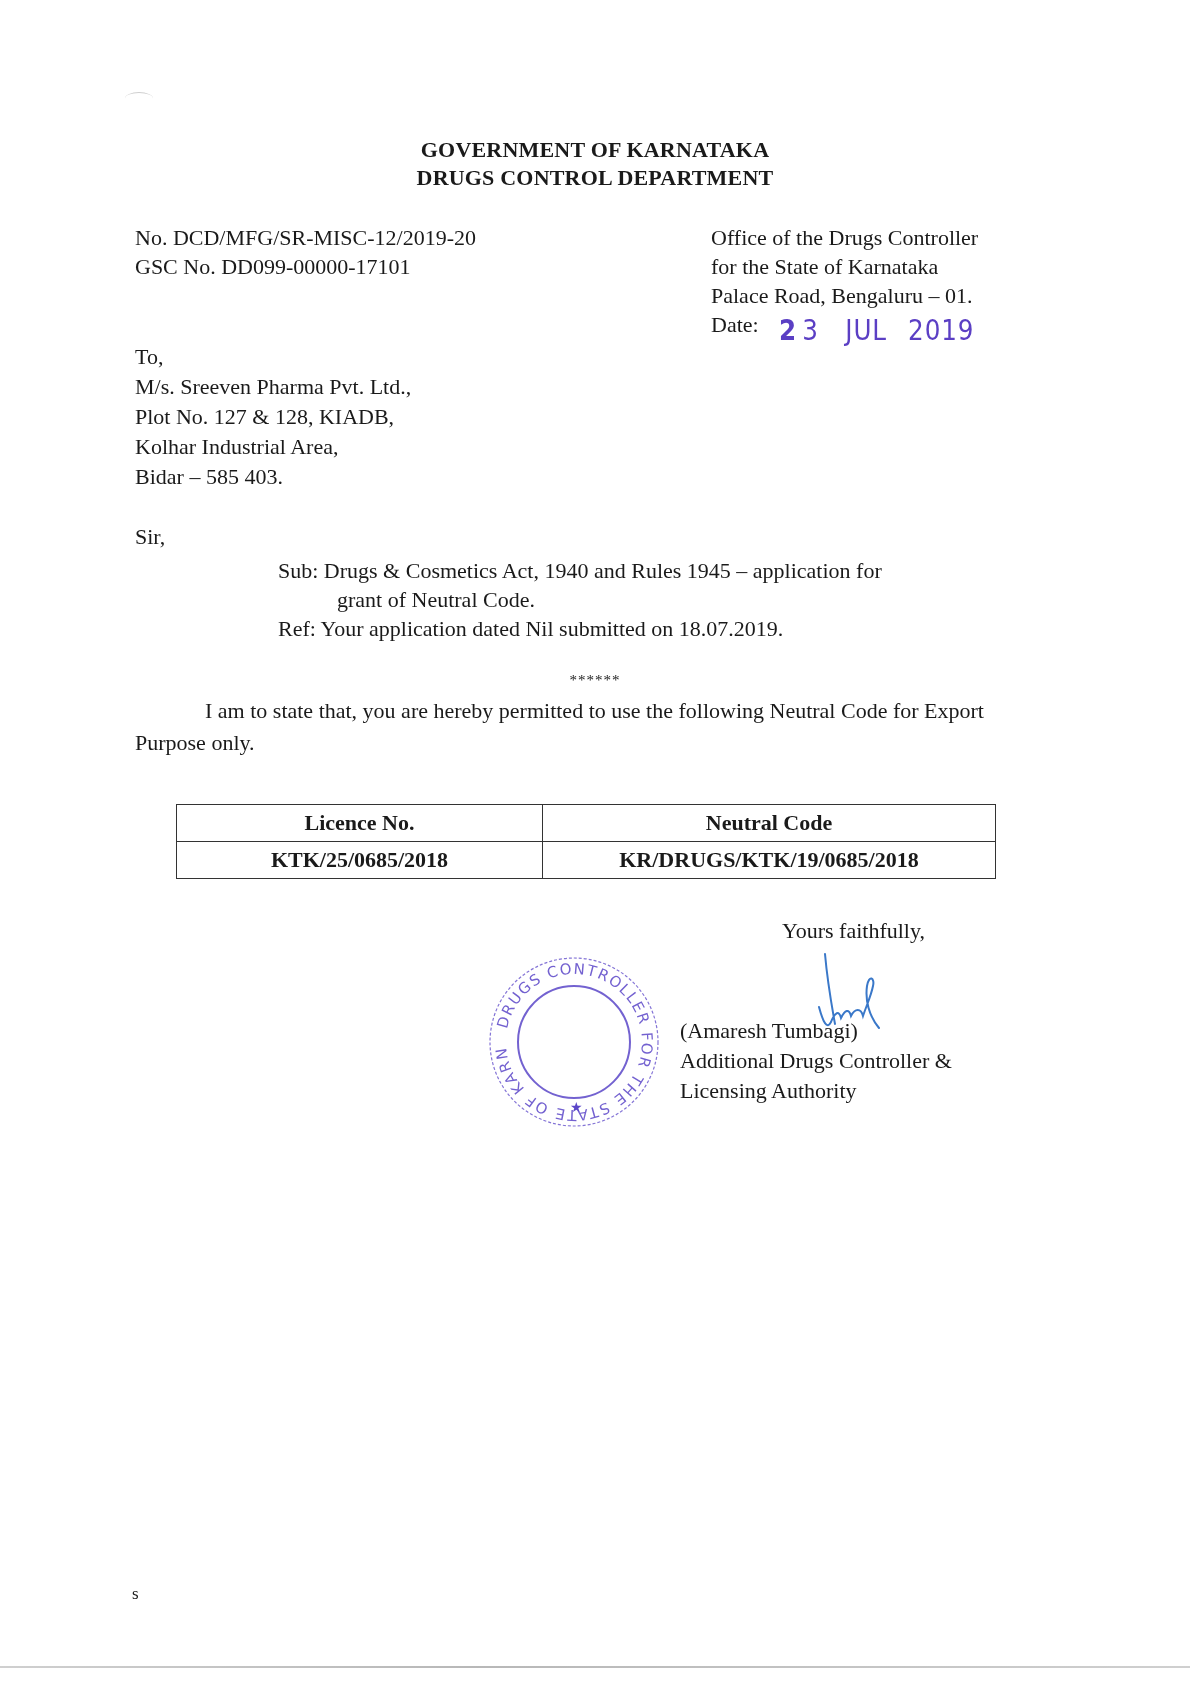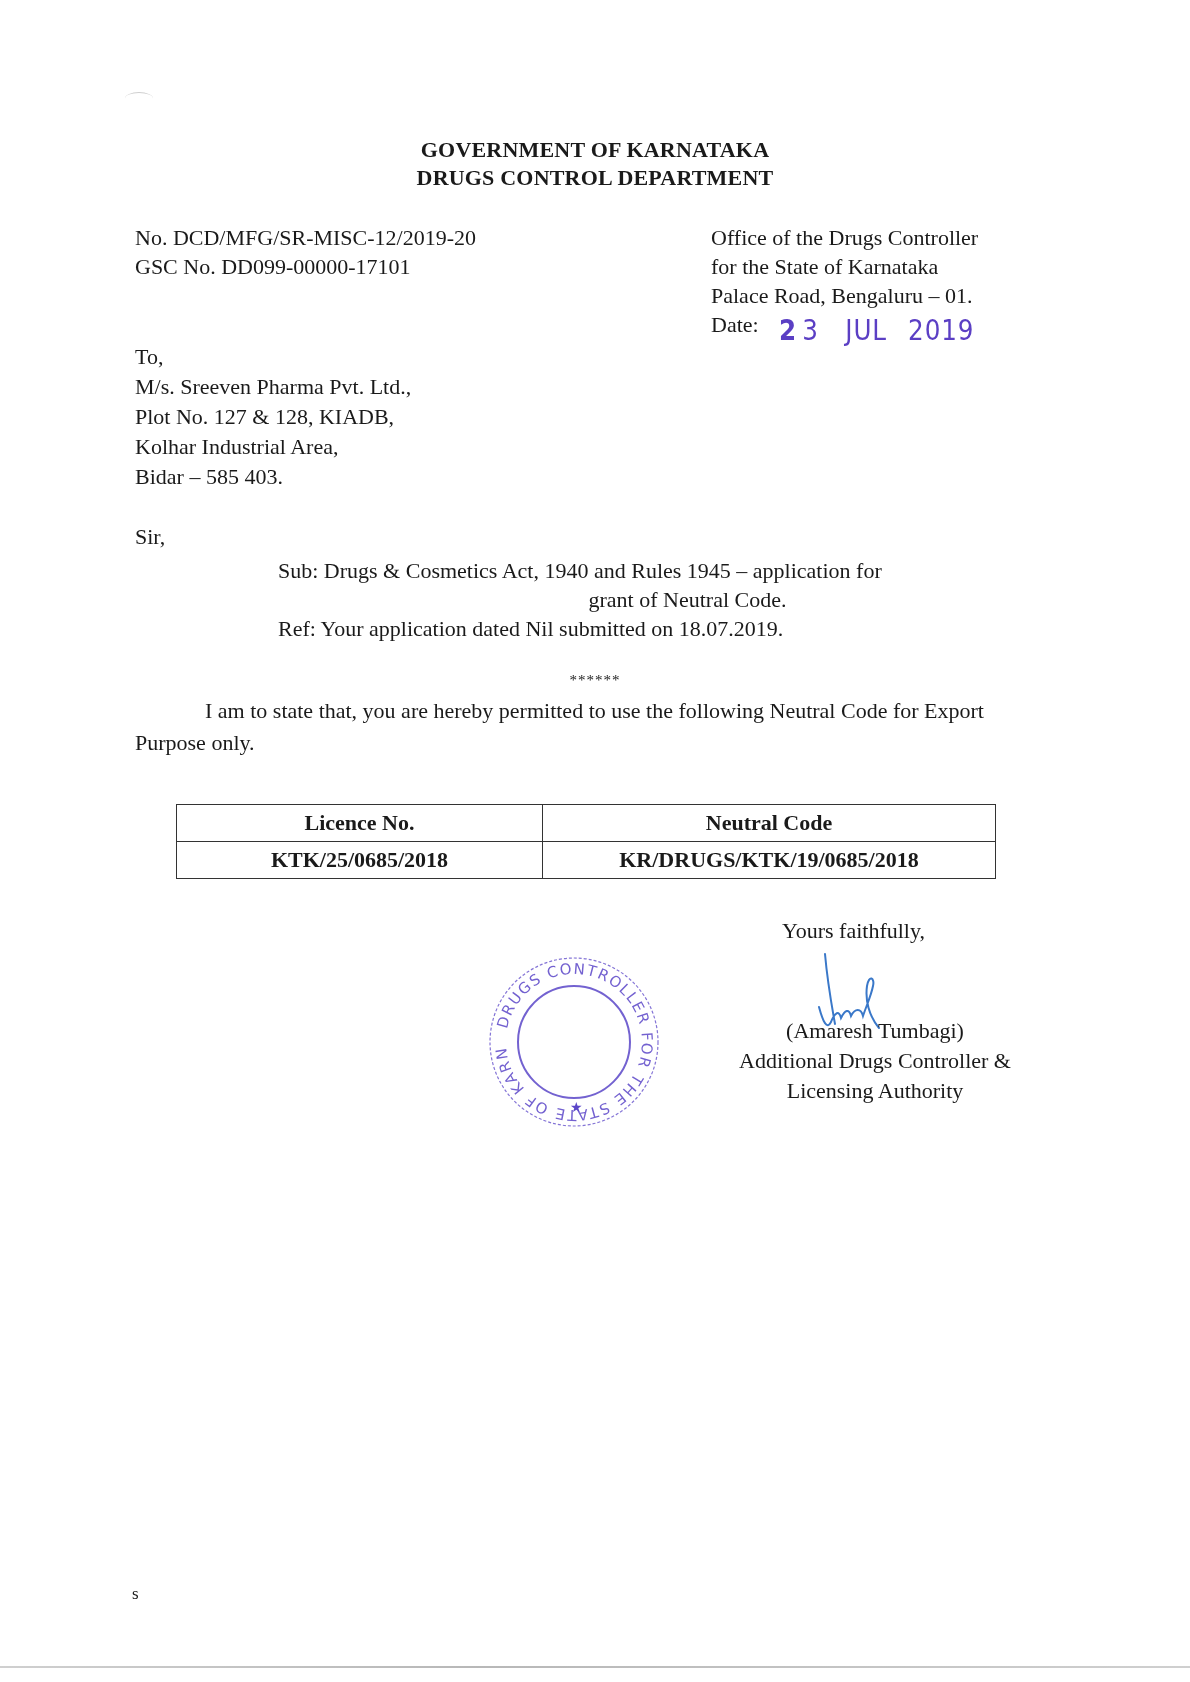--- a/index.html
+++ b/index.html
@@ -53,21 +53,21 @@
     }
     .salutation {
       left: 135px; top: 524px;
       font-size: 22px;
     }
     .subject-block {
       left: 278px; top: 556px;
       font-size: 22px; line-height: 29px;
       width: 760px;
     }
-    .subject-block .indent { padding-left: 59px; text-align: center; }
+    .subject-block .indent { padding-left: 59px; }
     .stars {
       left: 0; width: 1190px; top: 672px;
       text-align: center; font-size: 15px; letter-spacing: 1px;
     }
     .body-para {
       left: 135px; top: 695px; width: 905px;
       font-size: 22px; line-height: 32px;
       text-indent: 70px;
     }
     table.codes {
@@ -90,21 +90,21 @@
     .closing {
       left: 782px; top: 918px;
       font-size: 22px;
     }
     .signature {
       left: 805px; top: 952px;
       width: 110px; height: 90px;
     }
     .signatory {
       left: 680px; width: 390px; top: 1016px;
-      text-align: center;
+      text-align: left;
       font-size: 22px; line-height: 30px;
     }
     .seal {
       left: 484px; top: 952px;
       width: 180px; height: 180px;
     }
     .initial {
       left: 132px; top: 1584px;
       font-size: 17px;
     }

